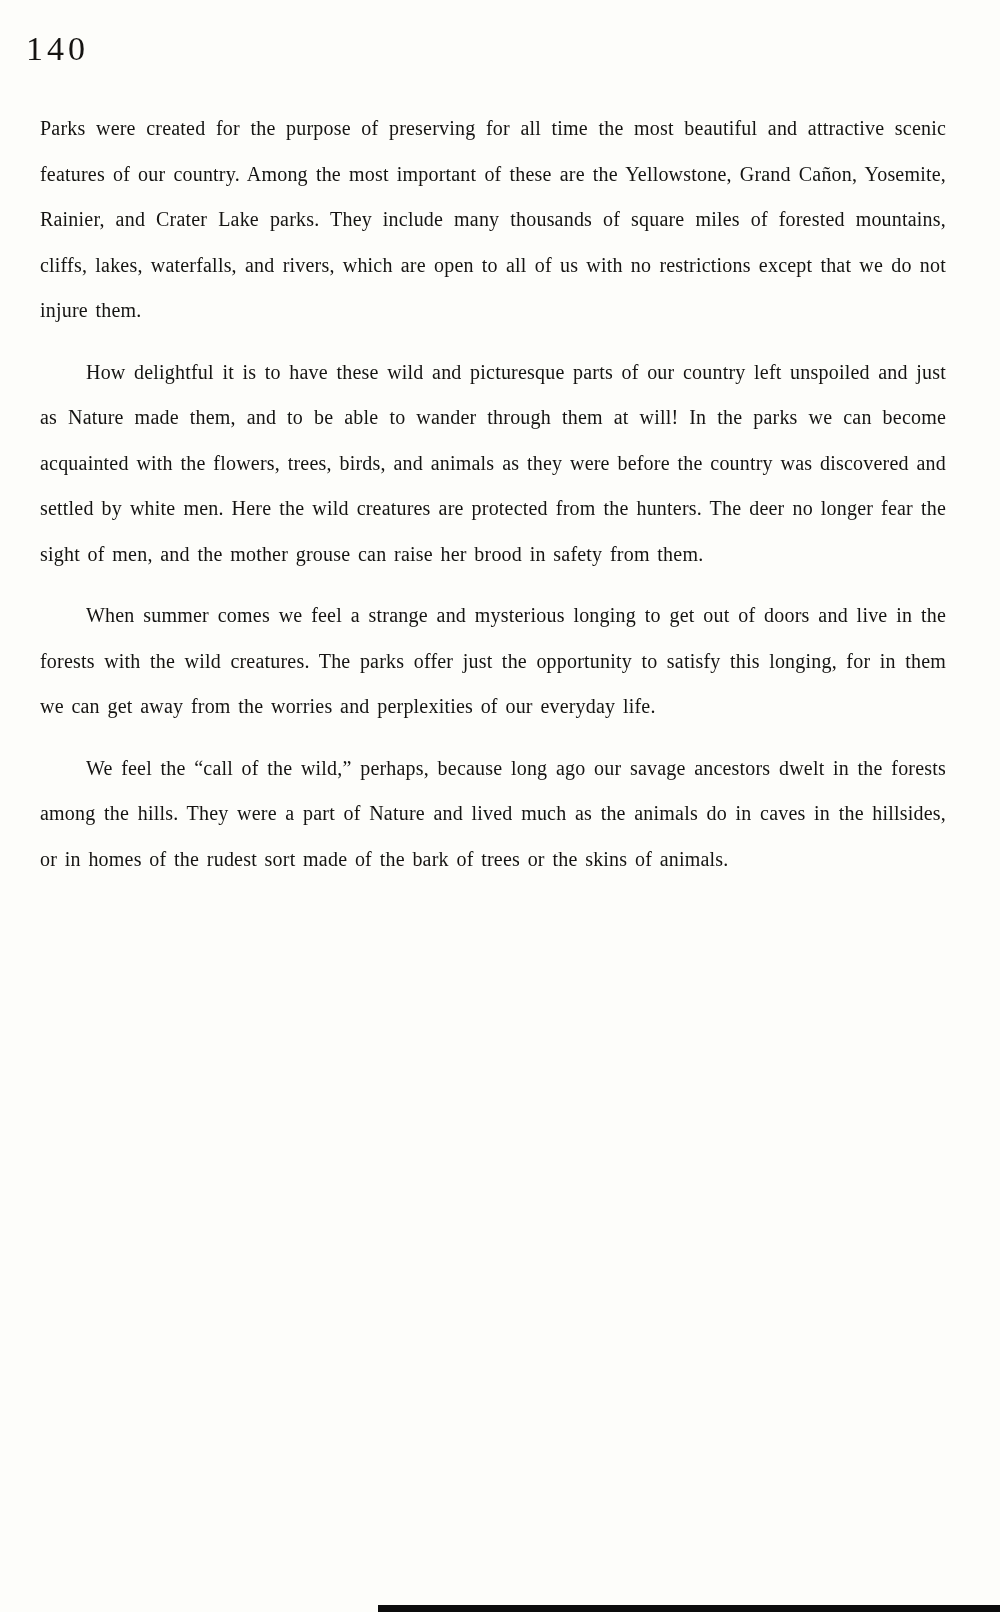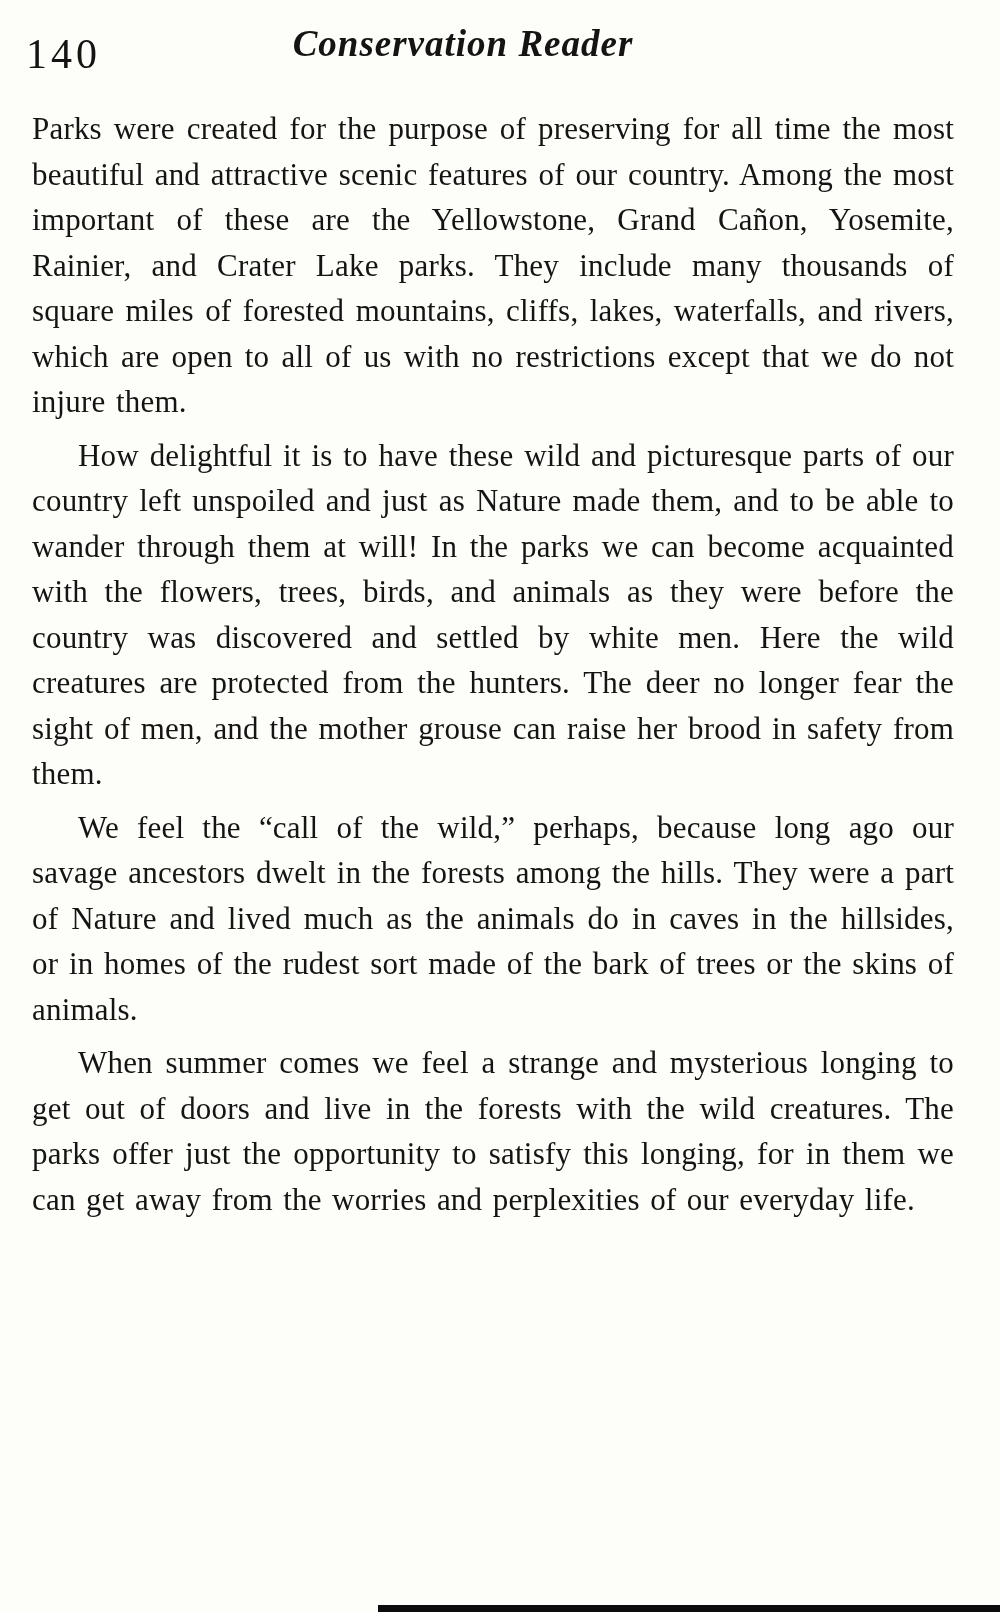--- a/index.html
+++ b/index.html
@@ -21,38 +21,38 @@
   }
   .running-head {
     position: relative;
     height: 58px;
     margin-bottom: 26px;
   }
   .page-number {
     position: absolute;
     left: 2px;
     top: 8px;
-    font-size: 42px;
+    font-size: 34px;
     letter-spacing: 4px;
     font-variant-numeric: oldstyle-nums;
   }
   .running-title {
     position: absolute;
     left: 0;
     right: 60px;
     top: 0;
     text-align: center;
     font-style: italic;
     font-weight: bold;
     font-size: 37px;
     letter-spacing: 1px;
   }
   .body-text p {
-    margin: 8px;
-    font-size: 31px;
+    margin: 16px;
+    font-size: 20px;
     line-height: 45.5px;
     text-align: justify;
     text-indent: 46px;
     letter-spacing: 0.2px;
     word-spacing: 2.5px;
   }
   .body-text p.no-indent {
     text-indent: 0;
   }
   .scan-artifact {
@@ -64,25 +64,24 @@
     background: #0c0c0c;
   }
 </style>
 </head>
 <body>
 
 <div class="page">
 
   <div class="running-head">
     <span class="page-number">140</span>
-    <span class="running-title">Conservation Reader</span>
   </div>
 
   <div class="body-text">
     <p class="no-indent">Parks were created for the purpose of preserving for all time the most beautiful and attractive scenic features of our country.  Among the most important of these are the Yellowstone, Grand Cañon, Yosemite, Rainier, and Crater Lake parks.  They include many thousands of square miles of forested mountains, cliffs, lakes, waterfalls, and rivers, which are open to all of us with no restrictions except that we do not injure them.</p>
     <p>How delightful it is to have these wild and picturesque parts of our country left unspoiled and just as Nature made them, and to be able to wander through them at will!  In the parks we can become acquainted with the flowers, trees, birds, and animals as they were before the country was discovered and settled by white men.  Here the wild creatures are protected from the hunters.  The deer no longer fear the sight of men, and the mother grouse can raise her brood in safety from them.</p>
+    <p>When summer comes we feel a strange and mysterious longing to get out of doors and live in the forests with the wild creatures.  The parks offer just the opportunity to satisfy this longing, for in them we can get away from the worries and perplexities of our everyday life.</p>
     <p>We feel the “call of the wild,” perhaps, because long ago our savage ancestors dwelt in the forests among the hills. They were a part of Nature and lived much as the animals do in caves in the hillsides, or in homes of the rudest sort made of the bark of trees or the skins of animals.</p>
-    <p>When summer comes we feel a strange and mysterious longing to get out of doors and live in the forests with the wild creatures.  The parks offer just the opportunity to satisfy this longing, for in them we can get away from the worries and perplexities of our everyday life.</p>
   </div>
 
   <div class="scan-artifact"></div>
 
 </div>
 
 </body></html>

